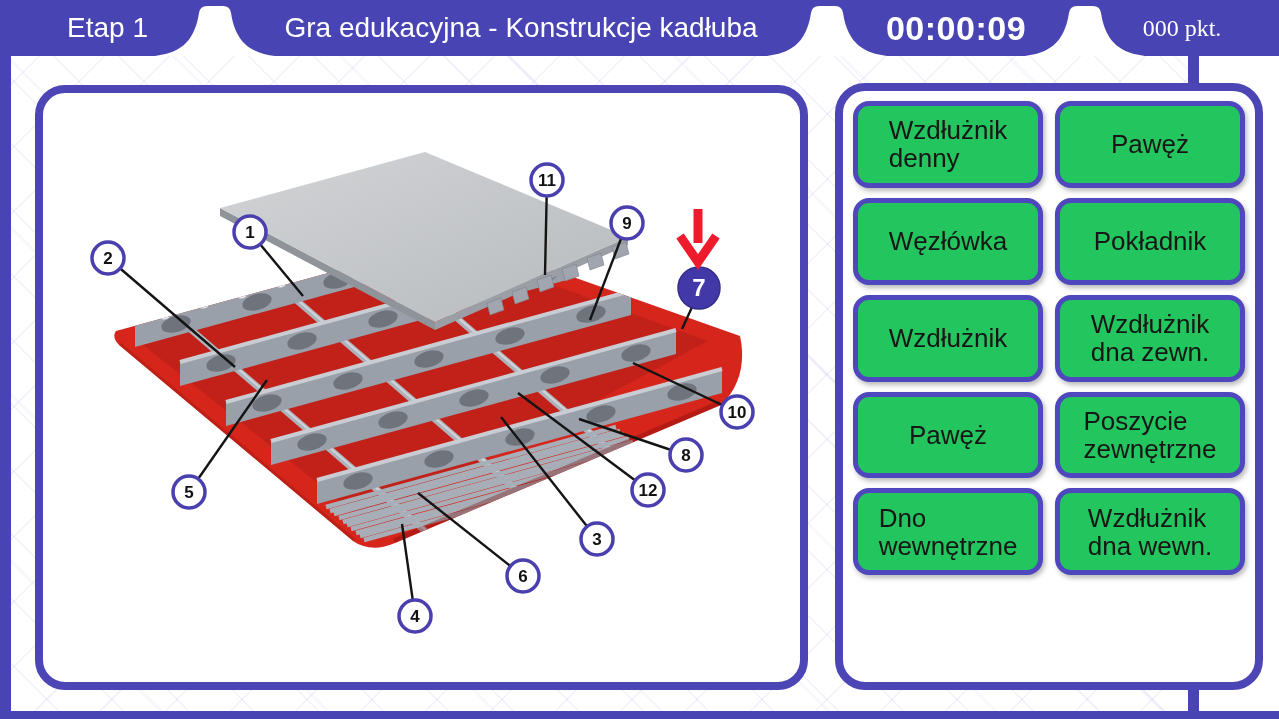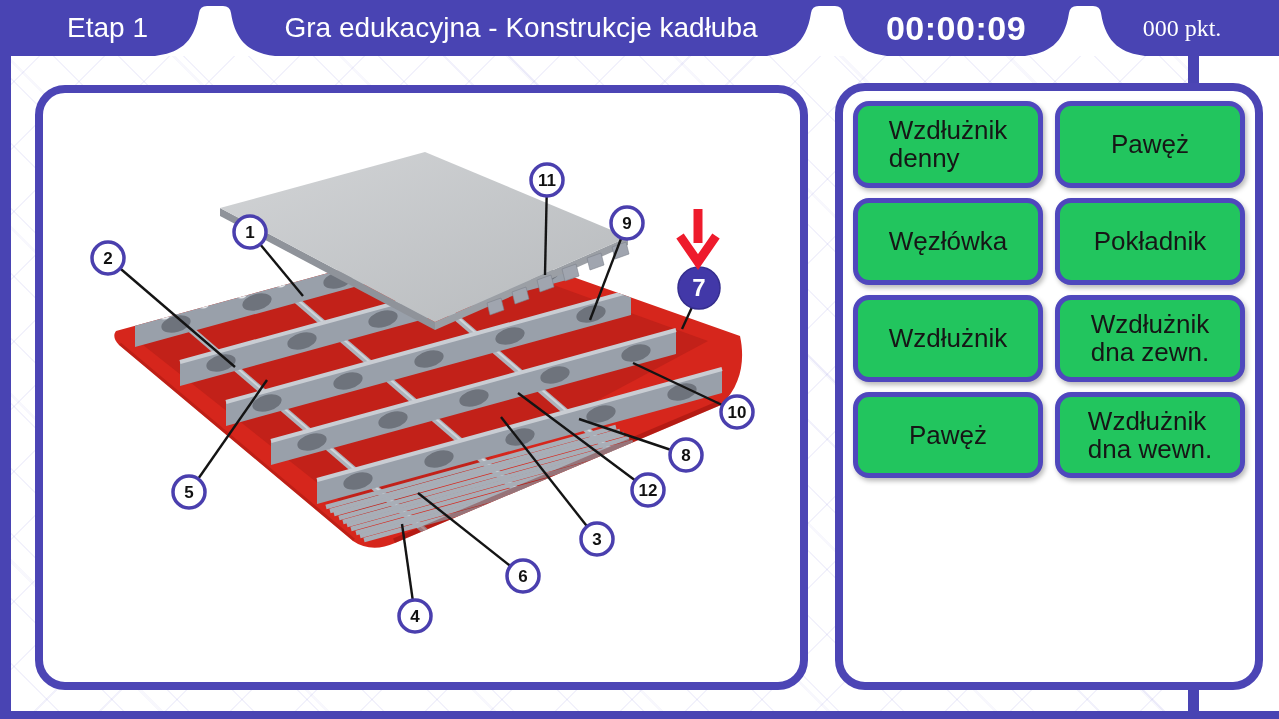--- a/index.html
+++ b/index.html
@@ -271,17 +271,21 @@
   <div class="panel answers-panel">
     <button class="answer">Wzdłużnik
 denny</button>
     <button class="answer">Pawęż</button>
     <button class="answer">Węzłówka</button>
     <button class="answer">Pokładnik</button>
     <button class="answer">Wzdłużnik</button>
     <button class="answer">Wzdłużnik
 dna zewn.</button>
     <button class="answer">Pawęż</button>
+    <button class="answer">Poszycie
+zewnętrzne</button>
+    <button class="answer">Dno
+wewnętrzne</button>
     <button class="answer">Wzdłużnik
 dna wewn.</button>
   </div>
 
 </div>
 
 </body></html>

